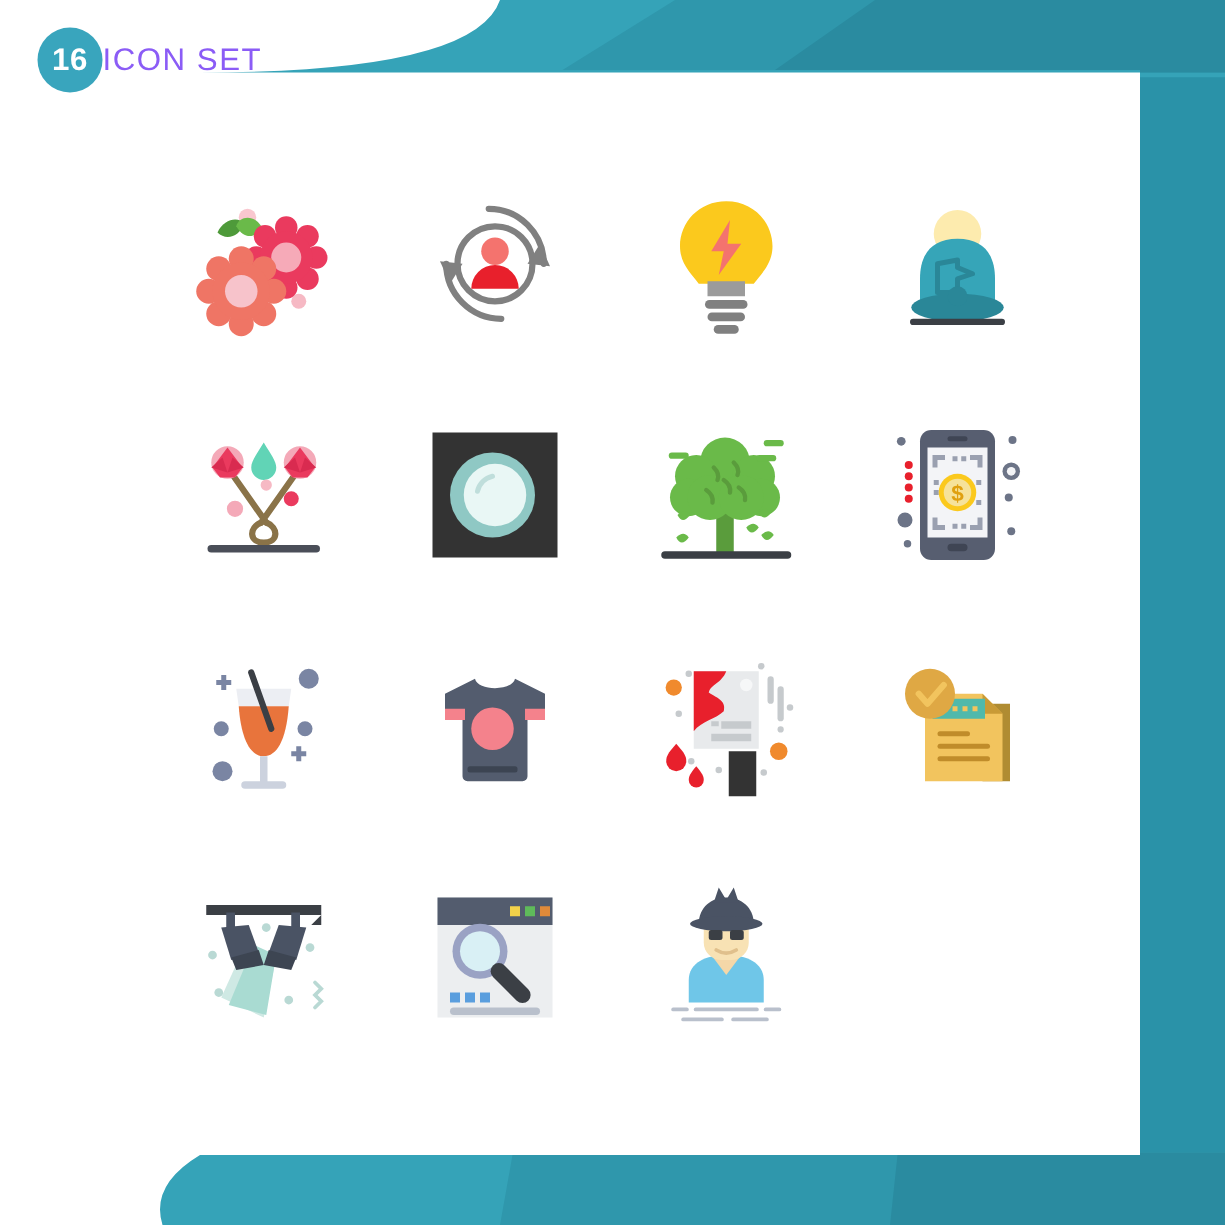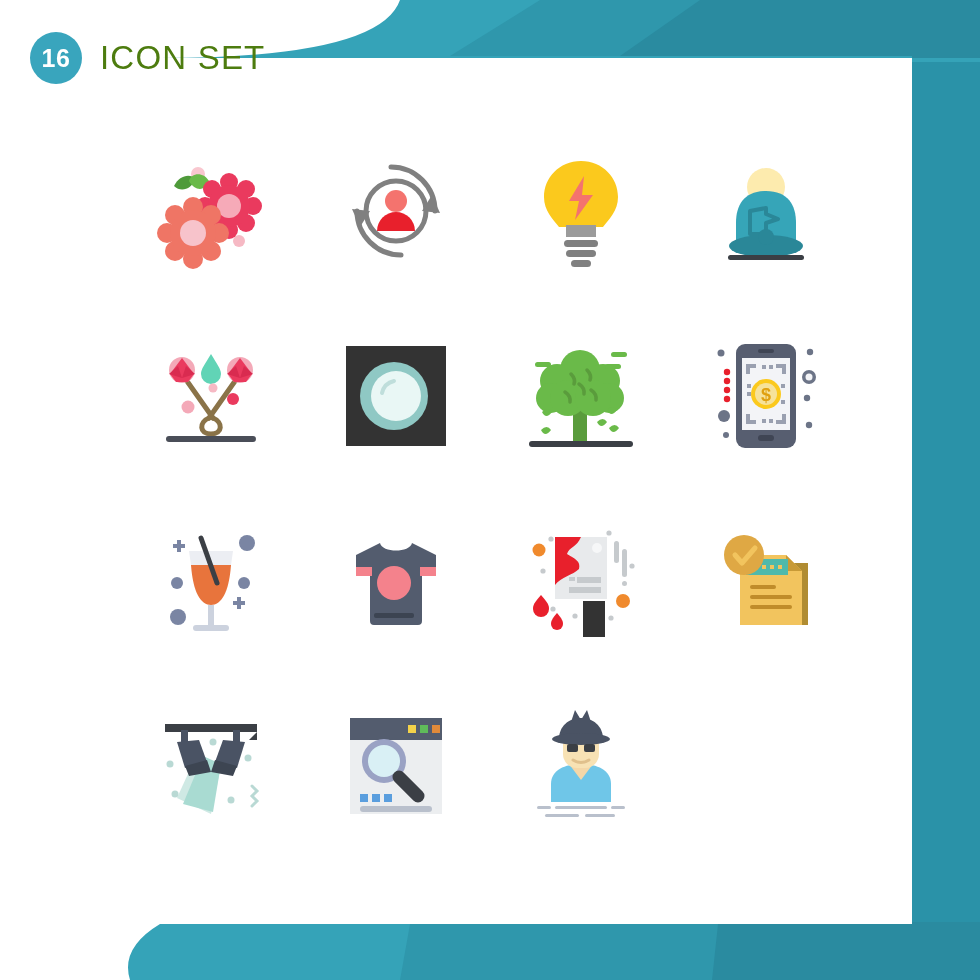--- a/index.html
+++ b/index.html
@@ -11,29 +11,29 @@
     overflow:hidden;
   }
   .page{position:relative;width:980px;height:980px;background:#fff;overflow:hidden;}
 
   
   .banner-top{position:absolute;top:0;left:0;width:980px;height:62px;pointer-events:none;}
   .banner-bottom{position:absolute;bottom:0;left:0;width:980px;height:62px;pointer-events:none;}
   .right-bar{position:absolute;top:0;right:0;width:68px;height:980px;background:#2a92a8;}
 
   
-  .header{position:absolute;top:32px;left:30px;display:flex;align-items:center;gap:18px;}
+  .header{position:absolute;top:22px;left:30px;display:flex;align-items:center;gap:0;}
   .count-badge{
     width:52px;height:52px;border-radius:50%;
     background:#39a5bd;color:#ffffff;
     display:flex;align-items:center;justify-content:center;
     font-size:25px;font-weight:bold;letter-spacing:.5px;
   }
   .title{
-    font-size:33px;letter-spacing:1.2px;color:#4d7c0f;
+    font-size:25px;letter-spacing:1.2px;color:#8b5cf6;
     text-transform:uppercase;font-weight:400;
   }
 
   
   .grid{
     position:absolute;left:118px;top:118px;
     width:740px;height:740px;
     display:grid;
     grid-template-columns:repeat(4,185px);
     grid-template-rows:repeat(4,185px);

